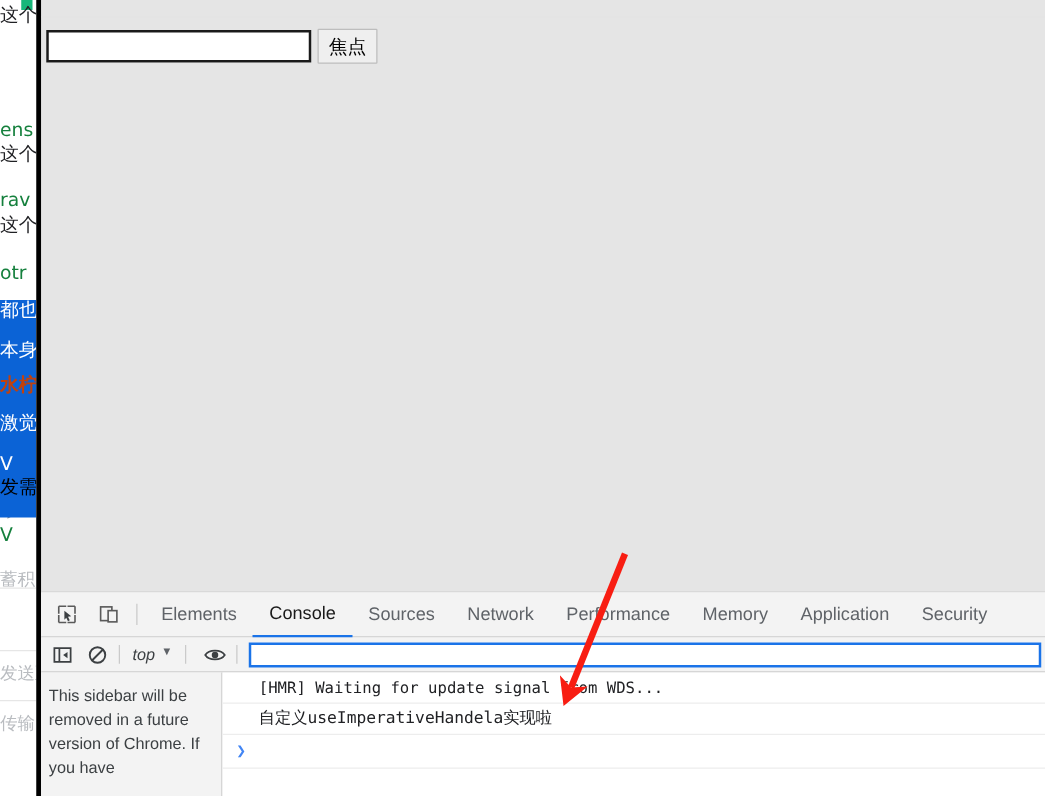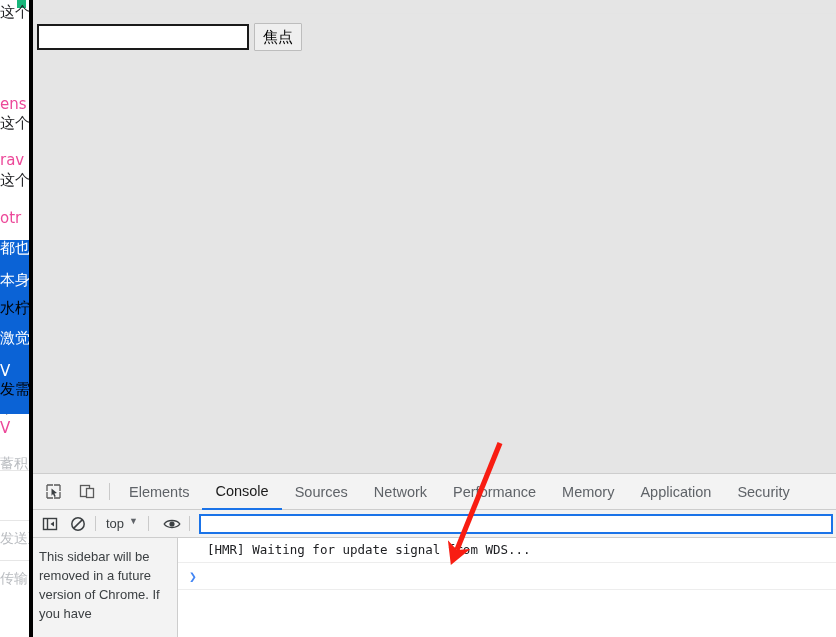--- a/index.html
+++ b/index.html
@@ -26,21 +26,21 @@
     font-family: "DejaVu Sans", sans-serif;
   }
   #bg-strip .bg-line {
     position: absolute;
     left: 0;
     white-space: nowrap;
     font-size: 15px;
     line-height: 17px;
     color: #202124;
   }
-  #bg-strip .bg-line.link { color: #ec4899; }
+  #bg-strip .bg-line.link { color: #15803d; }
   #bg-strip .bg-sel {
     position: absolute;
     left: 0;
     width: 29px;
     background: #0b63d6;
   }
   #bg-strip .green-sq {
     position: absolute;
     left: 17px; top: 0px;
     width: 9px; height: 8px;
@@ -202,20 +202,21 @@
     margin: 0 6px;
   }
   #context-select {
     display: flex;
     align-items: flex-start;
     font-size: 13px;
     color: #3c4043;
     padding: 0 4px;
     cursor: default;
     white-space: nowrap;
+    font-style: italic;
   }
   #context-select .caret {
     margin-left: 5px;
     font-size: 9px;
     color: #5f6368;
   }
   #filter-input {
     flex: 1;
     height: 20px;
     margin: 0 3px 0 3px;
@@ -308,21 +309,21 @@
   <div id="bg-lines-host">
       <div class="bg-sel" style="top: 240px; height: 174px;"></div>
       <div class="bg-line" style="top: 4px;">这个</div>
       <div class="bg-line link" style="top: 96px;">ens</div>
       <div class="bg-line" style="top: 115px;">这个</div>
       <div class="bg-line link" style="top: 152px;">rav</div>
       <div class="bg-line" style="top: 172px;">这个</div>
       <div class="bg-line link" style="top: 210px; text-align: right;">otr</div>
       <div class="bg-line" style="top: 240px; color: rgb(255, 255, 255);">都也</div>
       <div class="bg-line" style="top: 272px; color: rgb(255, 255, 255);">本身</div>
-      <div class="bg-line" style="top: 300px; color: #000000;">水柠</div>
+      <div class="bg-line" style="top: 300px; color: #c2410c; font-weight: bold;">水柠</div>
       <div class="bg-line" style="top: 330px; color: rgb(255, 255, 255);">激觉</div>
       <div class="bg-line" style="top: 363px; color: rgb(255, 255, 255);">V</div>
       <div class="bg-line" style="top: 381px; color: #000000; text-align: center;">发需</div>
       <div class="bg-line link" style="top: 420px;">V</div>
       <div class="faint" style="top: 455px;">蓄积</div>
       <div class="faint" style="top: 530px;">发送至</div>
       <div class="faint" style="top: 570px;">传输</div>
     </div>
 </div>
 <div id="strip-edge"></div>
@@ -409,20 +410,21 @@
     <input id="filter-input" type="text" placeholder="" style="">
   </div>
 
   <div id="dt-body">
     <div id="console-sidebar">
       <div id="sidebar-note">This sidebar will be removed in a future version of Chrome. If you have</div>
     </div>
     <div id="console-messages">
       <div id="messages-host">
           <div class="msg-row">[HMR] Waiting for update signal from WDS...</div>
+          <div class="msg-row cjk">自定义useImperativeHandela实现啦</div>
         </div>
       <div id="prompt-row">
         <span id="prompt-chevron">❯</span>
       </div>
     </div>
   </div>
 </div>
 
 <svg id="annotation-arrow" viewBox="0 0 836 637">
   <defs>

